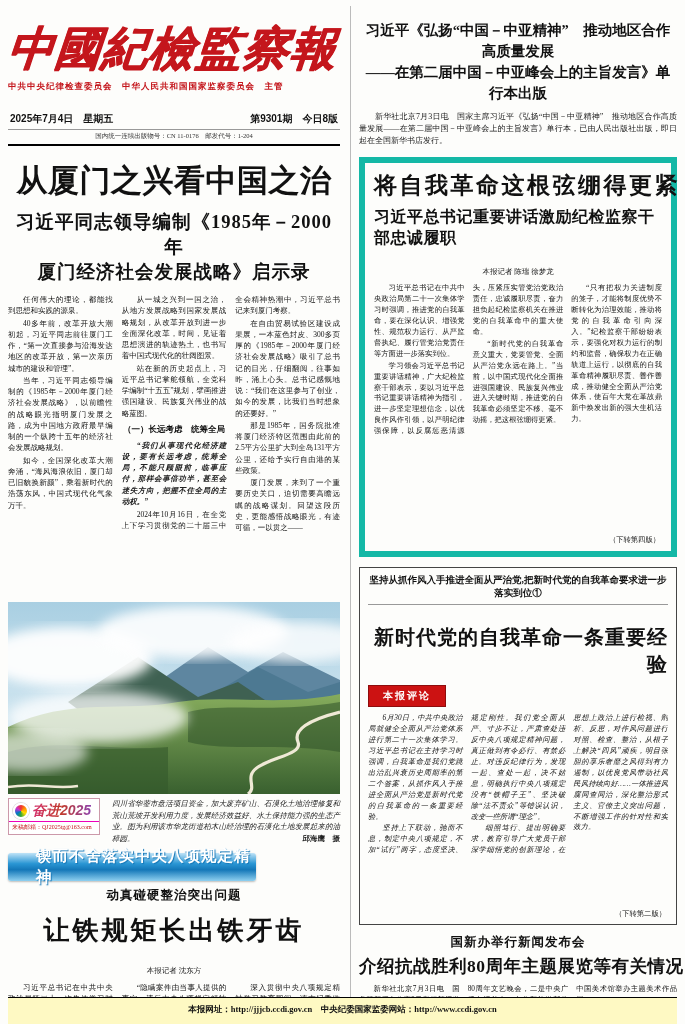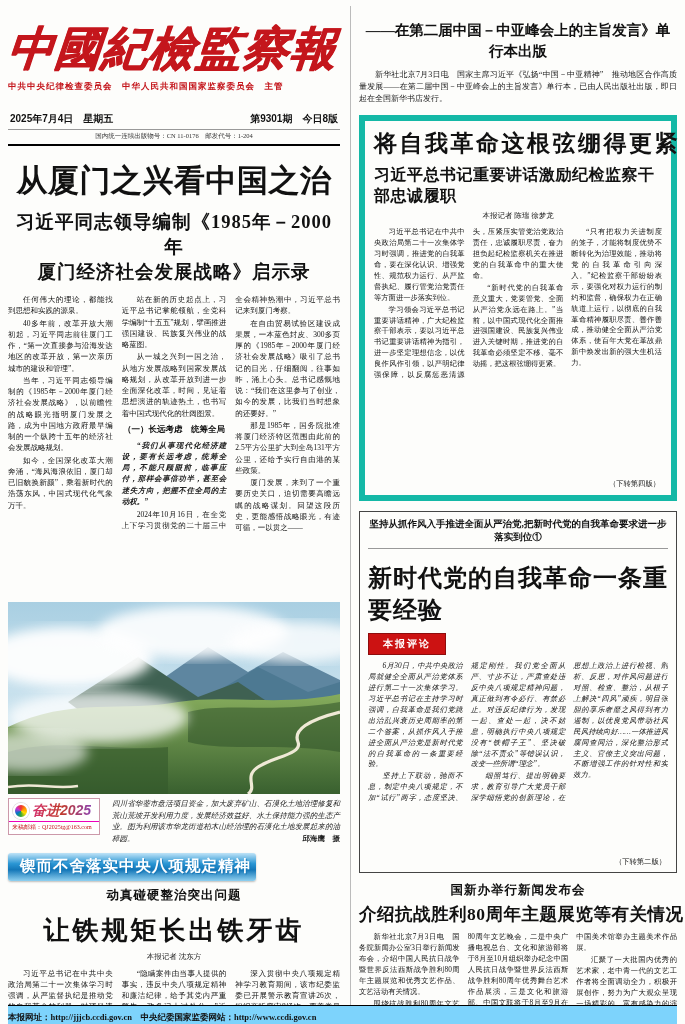--- a/index.html
+++ b/index.html
@@ -50,59 +50,59 @@
   .logo-text { font-weight:900; font-style:italic; font-size:14px;
       background:linear-gradient(90deg,#d4306e,#c0392b,#8e44ad); -webkit-background-clip:text;
       background-clip:text; color:transparent; font-family:"Liberation Sans",sans-serif; }
   .logo-mail { font-size:6px; color:#c4161c; border-top:1px solid #e0b; padding:1px 3px 2px; white-space:nowrap; }
   .caption { font-size:7.5px; font-style:italic; line-height:1.55; text-align:justify; color:#222; flex:1; }
   .credit { font-style:normal; float:right; font-weight:bold; }
 
   
   .banner { margin-top:8px; width:248px; height:28px; border-radius:3px;
       background:linear-gradient(180deg,#bfe3f7 0%,#2a96d4 38%,#1477b8 60%,#8fd0f0 100%);
-      display:flex; align-items:center; padding-left:12px;
+      display:flex; align-items:center; padding-left:28px;
       box-shadow:0 1px 2px rgba(0,0,0,.25); }
   .banner span { color:#fff; font-weight:900; font-size:15.5px; letter-spacing:1px;
       font-family:"DejaVu Sans","Liberation Sans",sans-serif; text-shadow:1px 1px 1px #1477b8; }
   .iron-kicker { text-align:center; font-weight:bold; font-size:12.5px; margin-top:6px; letter-spacing:1px; }
   .iron-hl { text-align:center; font-weight:700; font-size:26px; letter-spacing:3px; margin-top:9px; }
-  .byline { text-align:center; font-size:7.5px; margin-top:4px; color:#222; }
+  .byline { text-align:center; font-size:7.5px; margin-top:18px; color:#222; }
   .iron-body { margin-top:6px; height:96px; overflow:hidden; column-count:3; column-gap:9px;
       font-size:7.5px; line-height:1.5; text-align:justify; }
 
   
   .red-box { border:6px solid #14b8a6; margin-top:10px; padding:7px 9px 6px; position:relative; }
   .red-hl { text-align:center; font-weight:900; font-size:23px; letter-spacing:2.5px; white-space:nowrap; }
   .red-sub { font-weight:900; font-size:16px; margin-top:6px; letter-spacing:0.5px; }
   .red-body { margin-top:6px; height:252px; overflow:hidden; column-count:3; column-gap:8px;
       font-size:7.3px; line-height:1.5; text-align:justify; }
   .continued { text-align:right; font-size:7.3px; padding-right:2px; }
 
   
   .comm-box { border:1px solid #444; margin-top:10px; padding:6px 8px 5px; position:relative; }
   .comm-kicker { text-align:center; font-weight:bold; font-size:9.5px; letter-spacing:0px;
       border-bottom:1px solid #999; padding-bottom:4px; }
-  .comm-hl { text-align:left; font-weight:900; font-size:24px; letter-spacing:1px; margin-top:13px; }
+  .comm-hl { text-align:right; font-weight:900; font-size:20px; letter-spacing:1px; margin-top:19px; }
   .comm-label { display:inline-block; background:#cc1212; color:#fff; font-weight:900;
       font-size:10px; padding:3px 14px; margin-top:7px; letter-spacing:2px;
       border:1px solid #8e0d0d; }
   .comm-body { margin-top:6px; height:196px; overflow:hidden; column-count:3; column-gap:8px;
       font-size:7.3px; line-height:1.5; text-align:justify; font-style:italic; }
 
   
   .press { margin-top:9px; }
   .press-kicker { text-align:center; font-weight:bold; font-size:12.5px; letter-spacing:1px; }
   .press-hl { text-align:center; font-weight:900; font-size:17.5px; letter-spacing:0.5px; margin-top:3px; white-space:nowrap; }
   .press-body { margin-top:6px; height:96px; overflow:hidden; column-count:3; column-gap:8px;
       font-size:7.3px; line-height:1.5; text-align:justify; }
 
   
   .footer { position:absolute; left:8px; right:8px; bottom:0; border-top:1.5px solid #000;
-      text-align:left; font-size:8.5px; font-weight:bold; padding:6px 0 0; background:#7dd3fc; }
+      text-align:center; font-size:8.5px; font-weight:bold; padding:6px 0 8px; background:#fef9c3; }
 </style>
 </head>
 <body>
 
 <div class="page">
   <div class="cols">
 
     <div class="col-left">
 
       <div class="masthead-title">中國紀檢監察報</div>
@@ -117,22 +117,22 @@
       <div class="lead-sub">
         <div>习近平同志领导编制《1985年－2000年</div>
         <div>厦门经济社会发展战略》启示录</div>
       </div>
       <div class="lead-body">
         <div>
             <p class="para">任何伟大的理论，都能找到思想和实践的源泉。</p>
             <p class="para">40多年前，改革开放大潮初起，习近平同志前往厦门工作，“第一次直接参与沿海发达地区的改革开放，第一次亲历城市的建设和管理”。</p>
             <p class="para">当年，习近平同志领导编制的《1985年－2000年厦门经济社会发展战略》，以前瞻性的战略眼光指明厦门发展之路，成为中国地方政府最早编制的一个纵跨十五年的经济社会发展战略规划。</p>
             <p class="para">如今，全国深化改革大潮奔涌，“海风海浪依旧，厦门却已旧貌换新颜”，乘着新时代的浩荡东风，中国式现代化气象万千。</p>
+            <p class="para">从一城之兴到一国之治，从地方发展战略到国家发展战略规划，从改革开放到进一步全面深化改革，时间，见证着思想演进的轨迹热土，也书写着中国式现代化的壮阔图景。</p>
             <p class="para">站在新的历史起点上，习近平总书记掌舵领航，全党科学编制“十五五”规划，擘画推进强国建设、民族复兴伟业的战略蓝图。</p>
-            <p class="para">从一城之兴到一国之治，从地方发展战略到国家发展战略规划，从改革开放到进一步全面深化改革，时间，见证着思想演进的轨迹热土，也书写着中国式现代化的壮阔图景。</p>
           </div>
         <h4 class="sec-head">（一）长远考虑　统筹全局</h4>
         <p class="quote">“我们从事现代化经济建设，要有长远考虑，统筹全局，不能只顾眼前，临事应付，那样会事倍功半，甚至会迷失方向，把握不住全局的主动权。”</p>
         <div>
             <p class="para">2024年10月16日，在全党上下学习贯彻党的二十届三中全会精神热潮中，习近平总书记来到厦门考察。</p>
             <p class="para">在自由贸易试验区建设成果展，一本蓝色封皮、300多页厚的《1985年－2000年厦门经济社会发展战略》吸引了总书记的目光，仔细翻阅，往事如昨，涌上心头。总书记感慨地说：“我们在这里参与了创业，如今的发展，比我们当时想象的还要好。”</p>
             <p class="para">那是1985年，国务院批准将厦门经济特区范围由此前的2.5平方公里扩大到全岛131平方公里，还给予实行自由港的某些政策。</p>
             <p class="para">厦门发展，来到了一个重要历史关口，迫切需要高瞻远瞩的战略谋划。回望这段历史，更能感悟战略眼光，有迹可循，一以贯之——</p>
           </div>
       </div>
@@ -193,20 +193,21 @@
       <div class="iron-body">
           <p class="para">习近平总书记在中共中央政治局第二十一次集体学习时强调，从严监督执纪是推动党的自我革命的利器，对顶风违纪问题必须露头就打、严查快处。纪检监察机关严肃查处违规吃喝等突出问题，让铁规矩真正长出铁牙齿。</p>
           <p class="para">“隐瞒案件由当事人提供的事实，违反中央八项规定精神和廉洁纪律，给予其党内严重警告、政务记大过处分。”近日，湖北省丹江口市人民法院党组成员、丹江口市纪委监委案件审理室干部受到查处，绝不搞“一查了之”。</p>
           <p class="para">深入贯彻中央八项规定精神学习教育期间，该市纪委监委已开展警示教育宣讲26次，组织旁听庭审8场次，覆盖党员干部2400余人次。</p>
         </div>
     </div>
 
     <div class="col-right">
 
       <div class="tr-head">
+        <div>习近平《弘扬“中国－中亚精神”　推动地区合作高质量发展</div>
         <div>——在第二届中国－中亚峰会上的主旨发言》单行本出版</div>
       </div>
       <div class="tr-body">
         <p>新华社北京7月3日电　国家主席习近平《弘扬“中国－中亚精神”　推动地区合作高质量发展——在第二届中国－中亚峰会上的主旨发言》单行本，已由人民出版社出版，即日起在全国新华书店发行。</p>
       </div>
 
       <div class="red-box">
         <div class="red-hl">将自我革命这根弦绷得更紧</div>
         <div class="red-sub">习近平总书记重要讲话激励纪检监察干部忠诚履职</div>
         <div class="byline">本报记者 陈瑞 徐梦龙</div>

